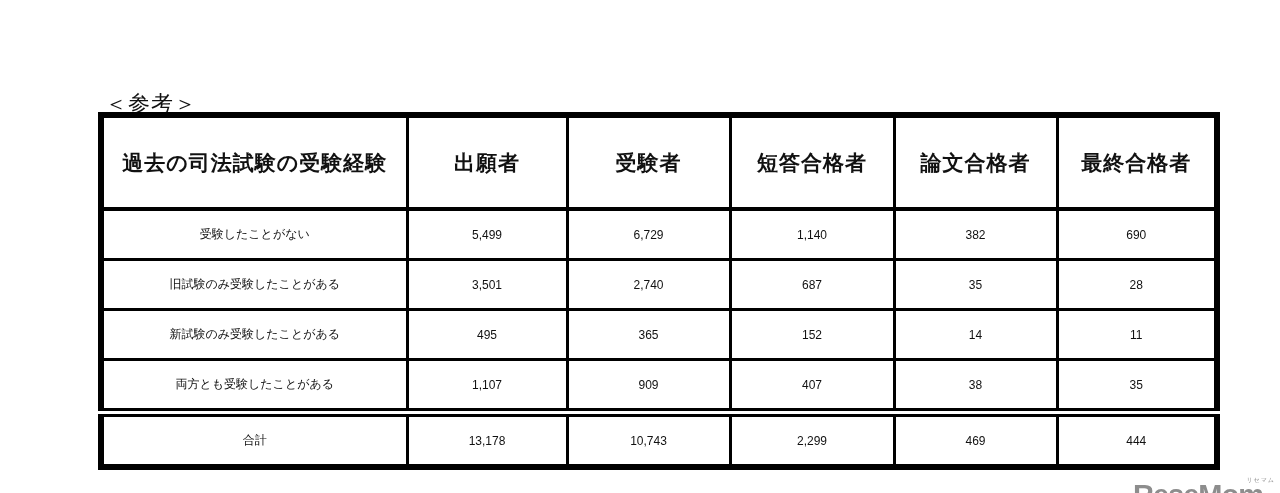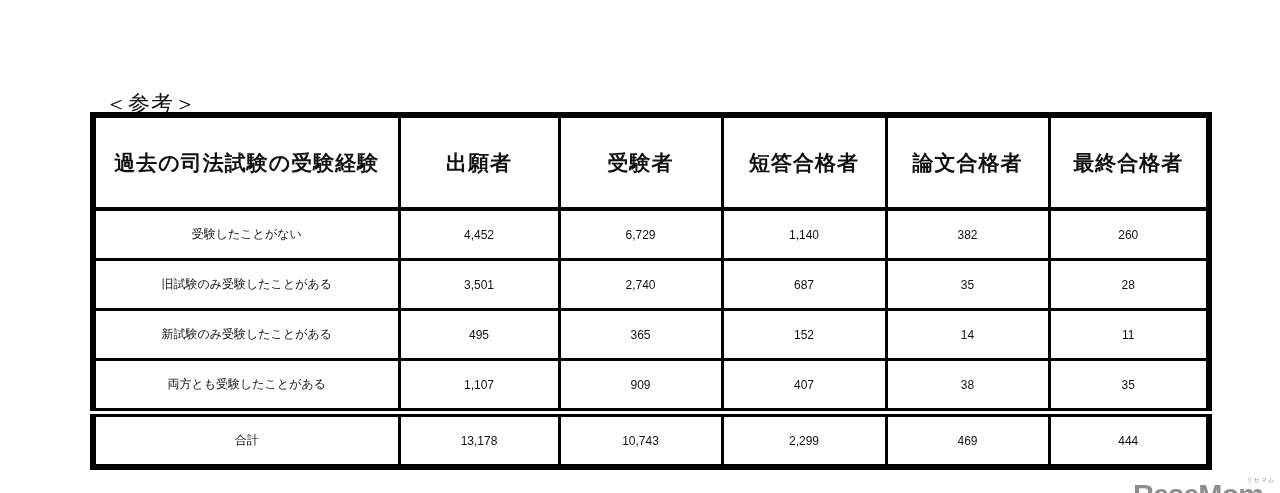--- a/index.html
+++ b/index.html
@@ -15,21 +15,21 @@
   .caption {
     position: absolute;
     left: 60px; top: 44px;
     font-size: 22px;
     letter-spacing: 1px;
     color: #111111;
   }
 
   table.stats {
     position: absolute;
-    left: 60px; top: 82px;
+    left: 68px; top: 82px;
     width: 1116px;
     border-collapse: collapse;
     table-layout: fixed;
     border: 6px solid #000000;
   }
   table.stats th, table.stats td {
     border: 3px solid #000000;
     text-align: center;
     vertical-align: middle;
     background: #ffffff;
@@ -92,25 +92,25 @@
         <th>出願者</th>
         <th>受験者</th>
         <th>短答合格者</th>
         <th>論文合格者</th>
         <th>最終合格者</th>
       </tr>
     </thead>
     <tbody>
       <tr>
         <td class="rowlabel">受験したことがない</td>
-        <td>4,452</td>
+        <td>5,499</td>
         <td>6,729</td>
         <td>1,140</td>
         <td>382</td>
-        <td>260</td>
+        <td>690</td>
       </tr>
       <tr>
         <td class="rowlabel">旧試験のみ受験したことがある</td>
         <td>3,501</td>
         <td>2,740</td>
         <td>687</td>
         <td>35</td>
         <td>28</td>
       </tr>
       <tr>

